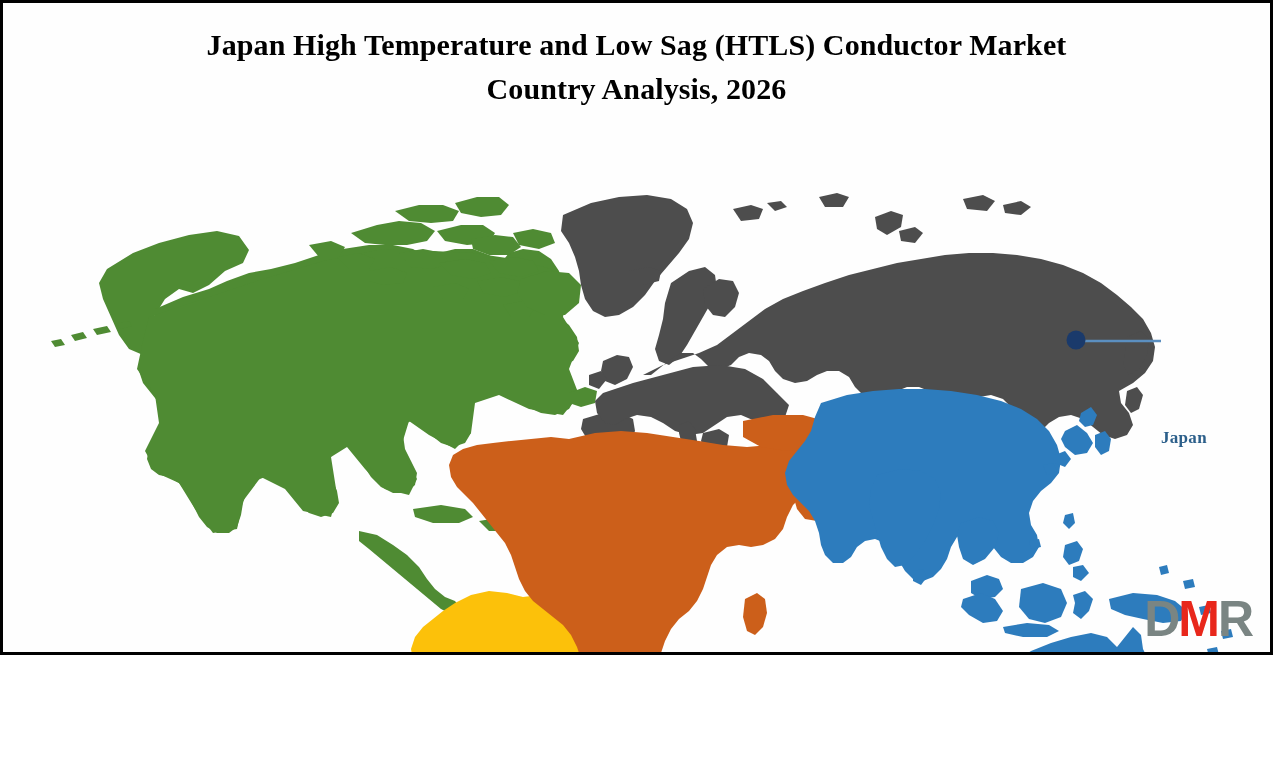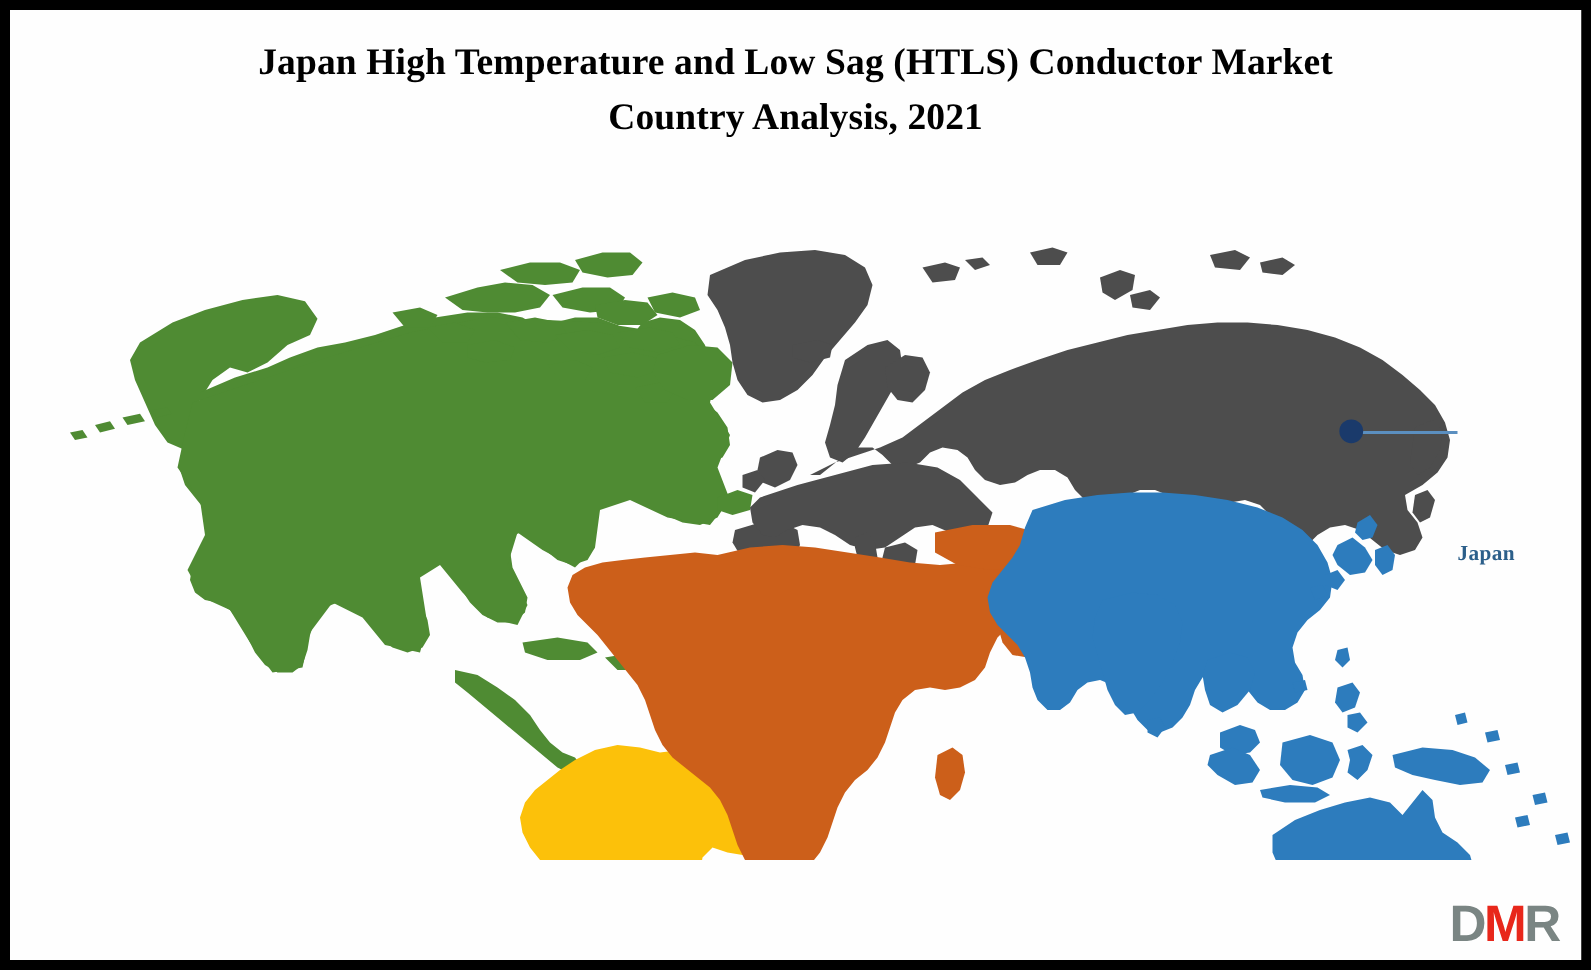--- a/index.html
+++ b/index.html
@@ -7,23 +7,23 @@
     margin: 0;
     padding: 0;
     background: #ffffff;
   }
   body {
     font-family: "Liberation Serif", "DejaVu Serif", serif;
   }
   #page {
     position: relative;
     width: 1273px;
-    height: 776px;
+    height: 655px;
     box-sizing: border-box;
-    border: 8px solid #000000;
+    border: 3px solid #000000;
     background: #fefefe;
     overflow: hidden;
   }
   #title-block {
     position: absolute;
     top: 20px;
     left: 0;
     width: 100%;
     text-align: center;
     line-height: 1.48;
@@ -59,37 +59,37 @@
     color: #2c5f8a;
     white-space: nowrap;
     letter-spacing: 0.3px;
   }
   #logo {
     position: absolute;
     right: 18px;
     bottom: 8px;
     font-family: "Liberation Sans", "DejaVu Sans", sans-serif;
     font-weight: bold;
-    font-size: 41px;
+    font-size: 50px;
     letter-spacing: -2px;
     line-height: 1;
     user-select: none;
   }
   #logo .l-d { color: #7a8583; }
   #logo .l-m { color: #e8271b; }
   #logo .l-r { color: #7a8583; }
 </style>
 </head>
 <body>
 
 <div id="page">
 
   <div id="title-block">
     <span class="title-line">Japan High Temperature and Low Sag (HTLS) Conductor Market</span>
-    <span class="title-line">Country Analysis, 2021</span>
+    <span class="title-line">Country Analysis, 2026</span>
   </div>
 
   <div id="map-wrap">
     <svg id="world-map" viewBox="0 0 1273 580" preserveAspectRatio="xMidYMid meet">
 
       <g fill="#4f8b33">
 
         <path d="M104,166 L130,150 L156,140 L186,132 L214,128 L236,133 L246,147
                  L240,160 L222,168 L206,182 L190,190 L176,186 L162,196 L152,212
                  L146,228 L150,244 L140,252 L126,246 L116,232 L108,214 L100,196

